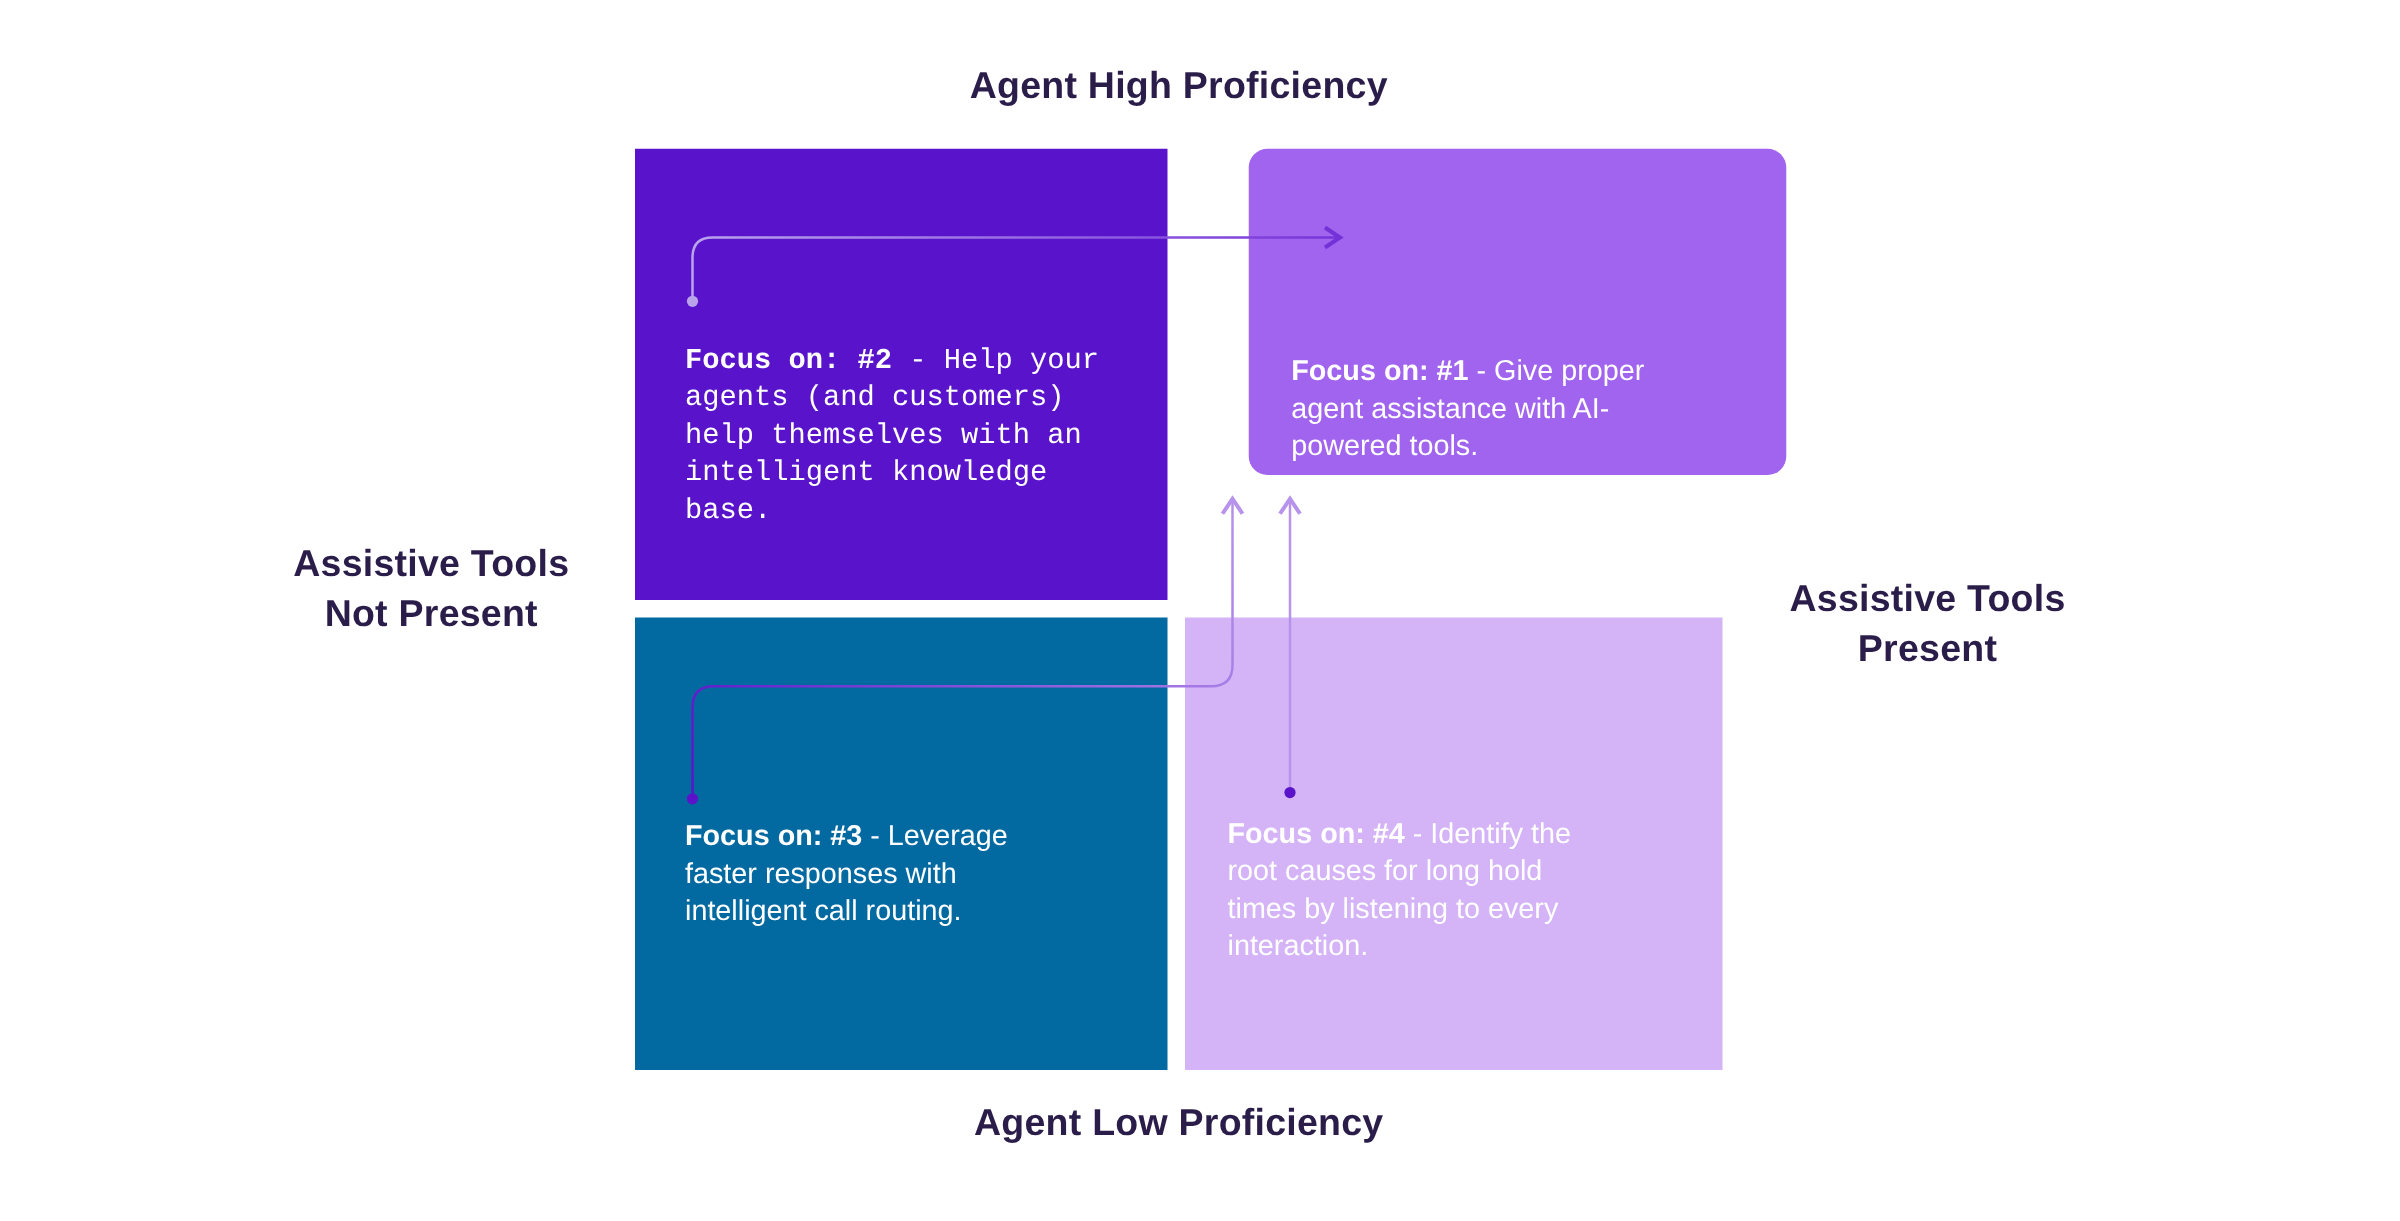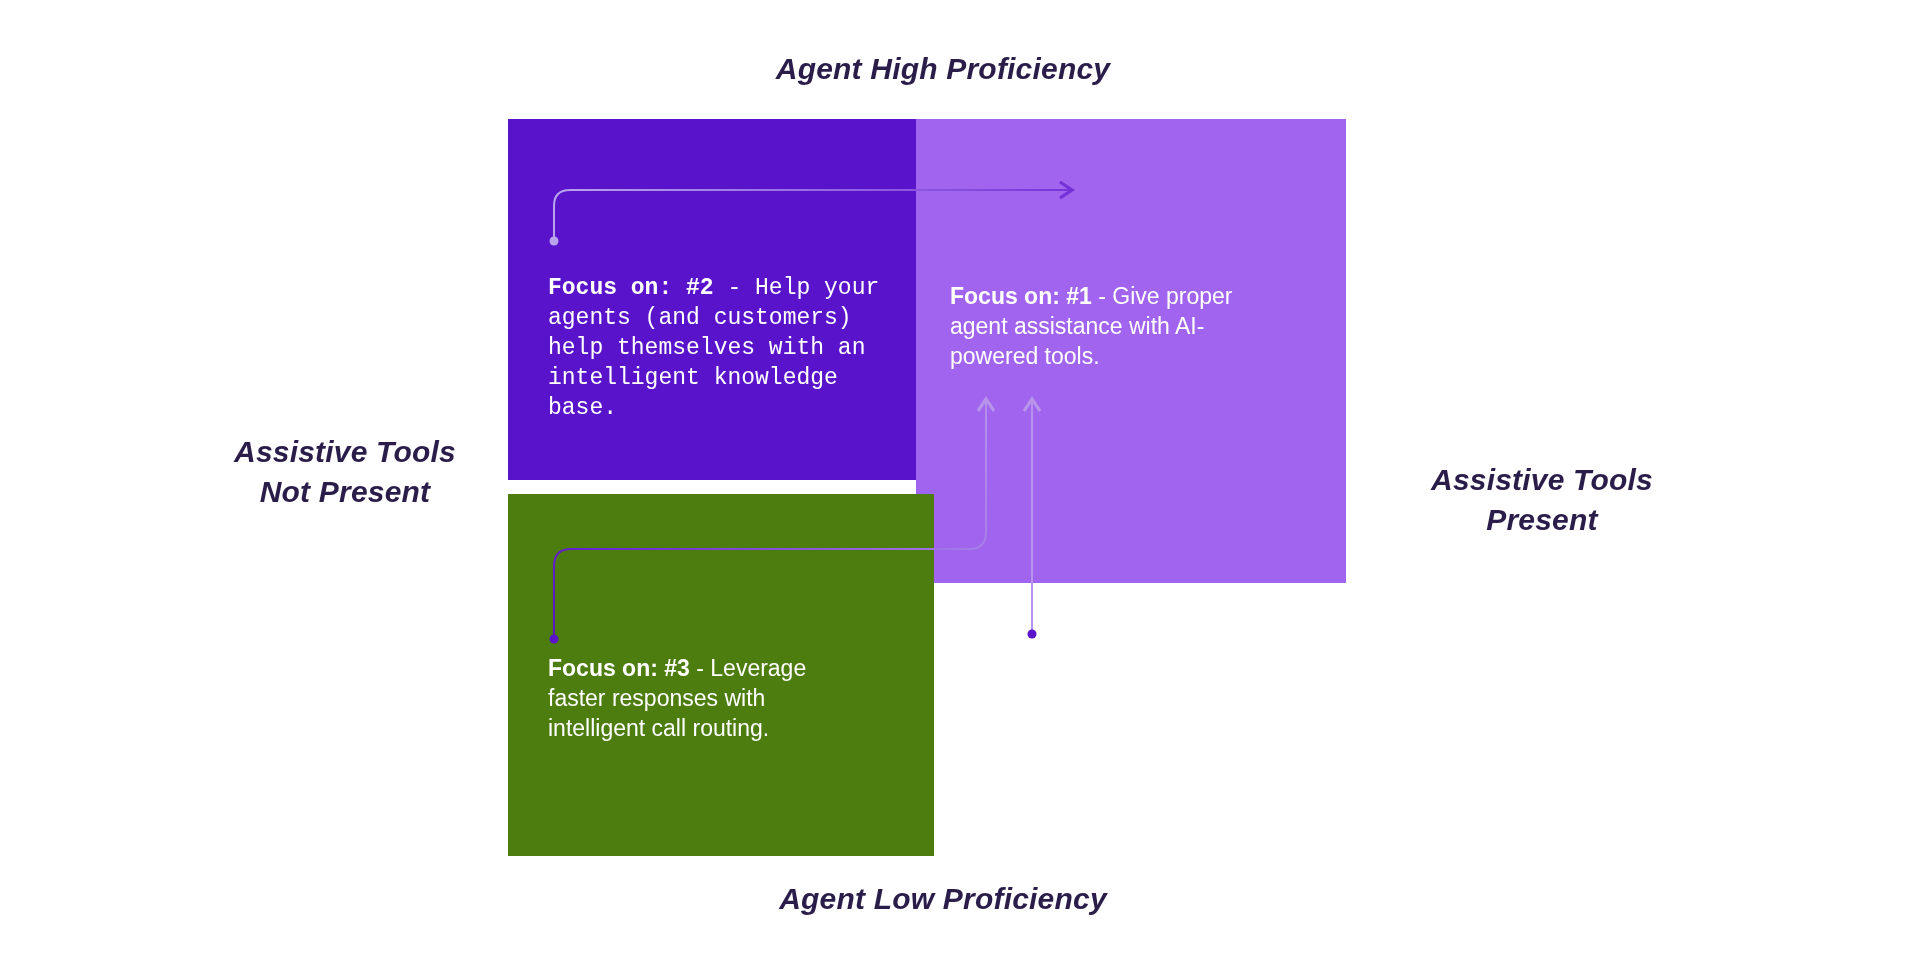--- a/index.html
+++ b/index.html
@@ -12,30 +12,29 @@
     font-family: "Liberation Sans", sans-serif;
     overflow: hidden;
   }
   .axis-title {
     position: absolute;
     font-size: 30px;
     font-weight: 700;
     color: #2b1d4a;
     text-align: center;
     letter-spacing: 0.2px;
-    font-style: italic;
   }
   .title-top    { left: 503px; top: 52px;  width: 880px; }
   .title-bottom { left: 503px; top: 882px; width: 880px; }
   .label-left   { left: 215px;  top: 432px; width: 260px; line-height: 1.33; }
   .label-right  { left: 1412px; top: 460px; width: 260px; line-height: 1.33; }
 
   .quad { position: absolute; }
   .q-tl { left: 508px; top: 119px; width: 426px; height: 361px; }
-  .q-tr { left: 916px; top: 119px; width: 430px; height: 464px; }
+  .q-tr { left: 999px; top: 119px; width: 430px; height: 261px; border-radius: 15px; }
   .q-bl { left: 508px; top: 494px; width: 426px; height: 362px; }
   .q-br { left: 948px; top: 494px; width: 430px; height: 362px; }
 
   .q-text {
     position: absolute;
     color: #ffffff;
     font-size: 23px;
     line-height: 1.3;
     font-weight: 400;
   }
@@ -64,24 +63,27 @@
   <div class="axis-title label-left">Assistive Tools Not Present</div>
 
   <div class="quad q-tl" style="background-color: rgb(89, 20, 203);">
     <div class="q-text t-tl"><b>Focus on: #2</b> <span>- Help your agents (and customers) help themselves with an intelligent knowledge base.</span></div>
   </div>
 
   <div class="quad q-tr" style="background-color: rgb(161, 100, 238);">
     <div class="q-text t-tr"><b>Focus on: #1</b> <span>- Give proper agent assistance with AI-powered tools.</span></div>
   </div>
 
-  <div class="quad q-bl" style="background-color: #4d7c0f;">
+  <div class="quad q-bl" style="background-color: #0369a1;">
     <div class="q-text t-bl"><b>Focus on: #3</b> <span>- Leverage faster responses with intelligent call routing.</span></div>
   </div>
 
+  <div class="quad q-br" style="background-color: rgb(212, 180, 247);">
+    <div class="q-text t-br"><b>Focus on: #4</b> <span>- Identify the root causes for long hold times by listening to every interaction.</span></div>
+  </div>
 
   <svg class="arrows" viewBox="0 0 1920 977">
     <defs>
       <linearGradient id="grad1" gradientUnits="userSpaceOnUse" x1="554" y1="190" x2="1084" y2="190">
         <stop offset="0" stop-color="#b9a4ec"></stop>
         <stop offset="1" stop-color="#7431d8"></stop>
       </linearGradient>
       <linearGradient id="grad2" gradientUnits="userSpaceOnUse" x1="554" y1="639" x2="986" y2="389">
         <stop offset="0" stop-color="#5a13c8"></stop>
         <stop offset="1" stop-color="#b793ec"></stop>

